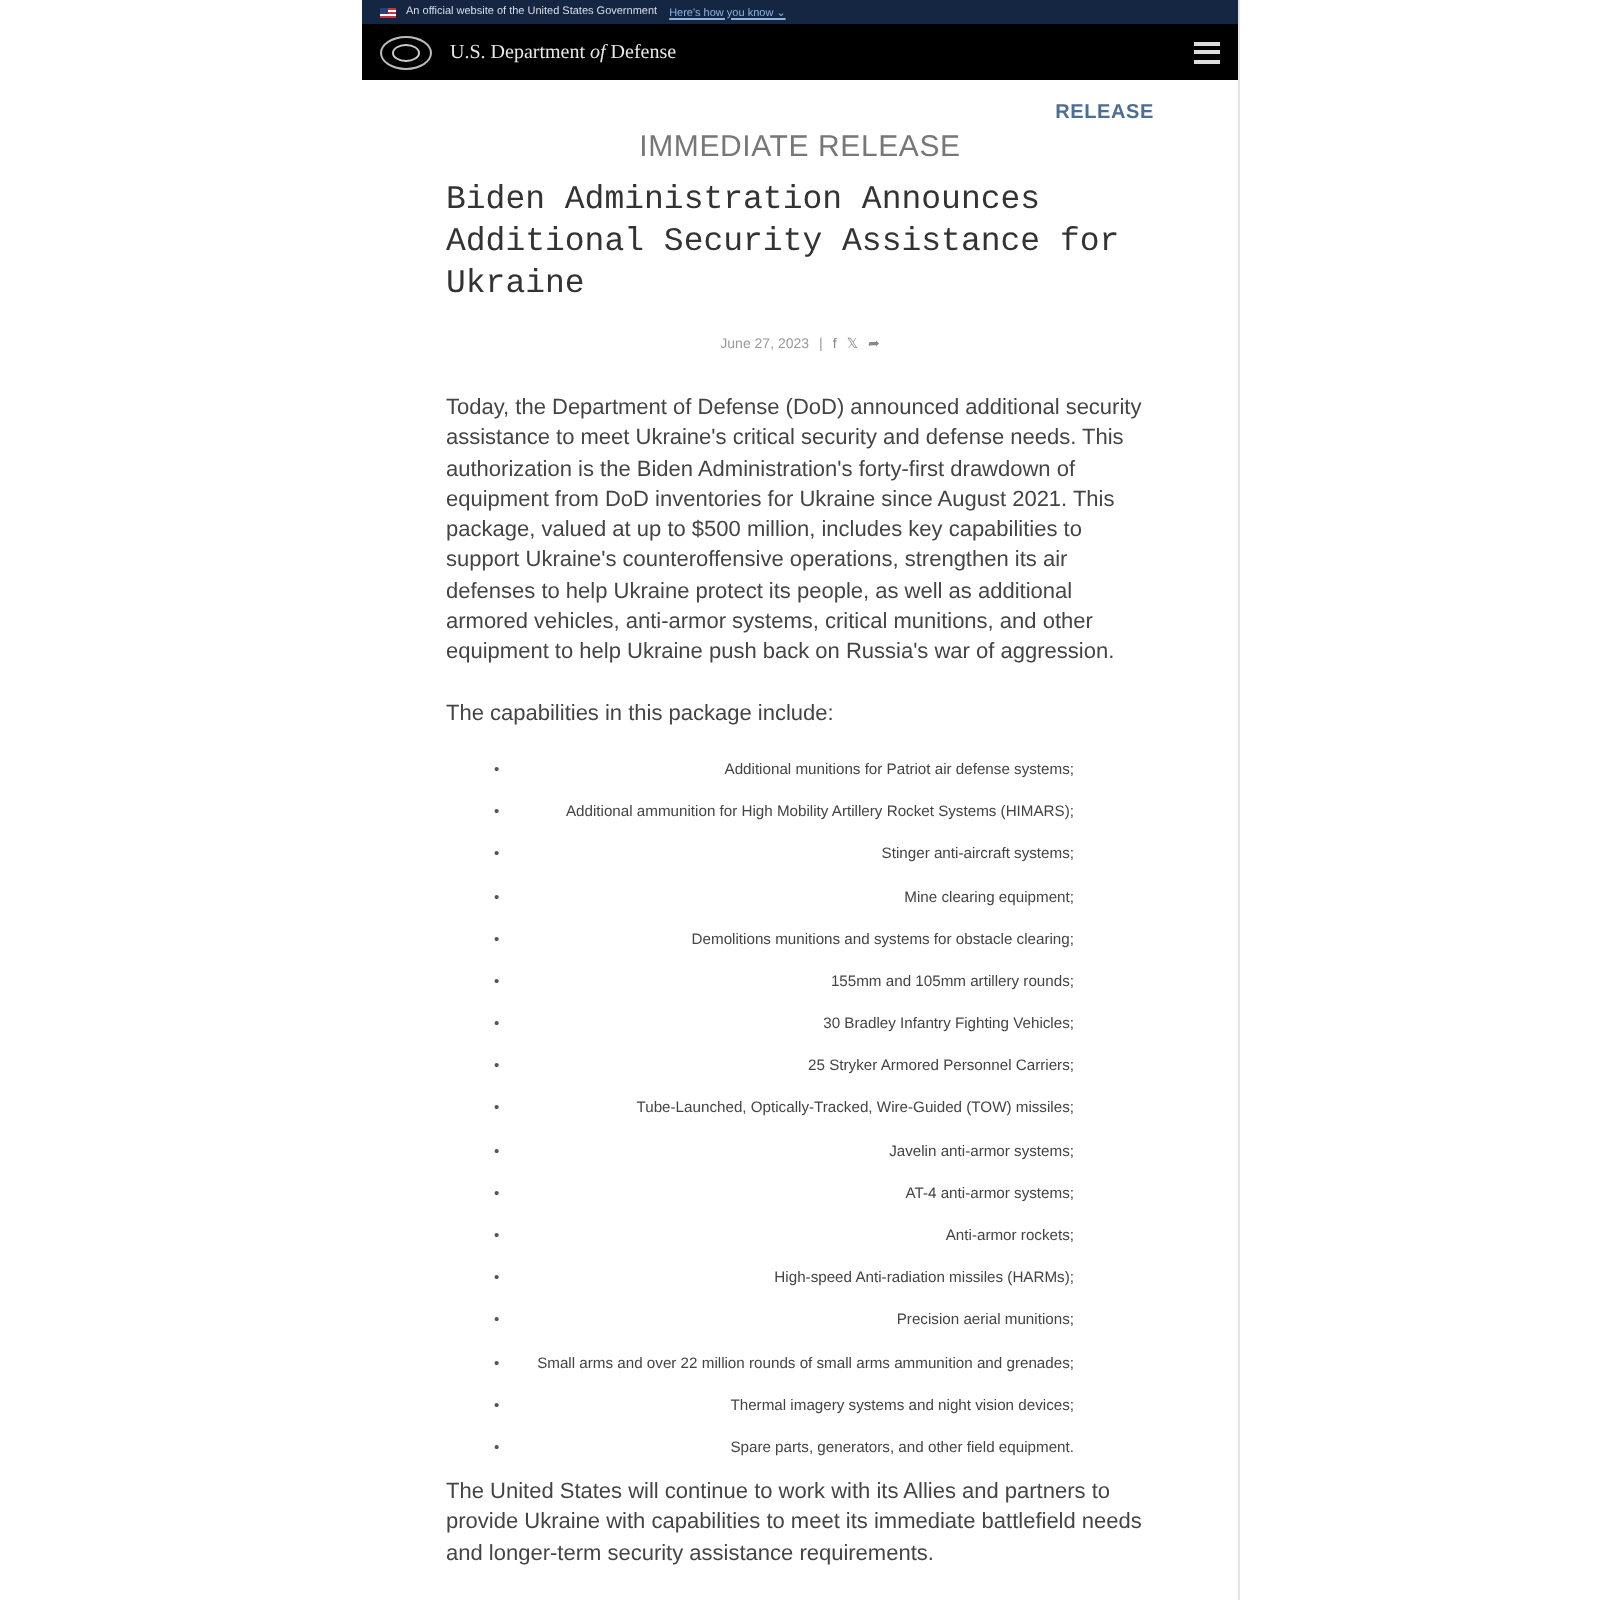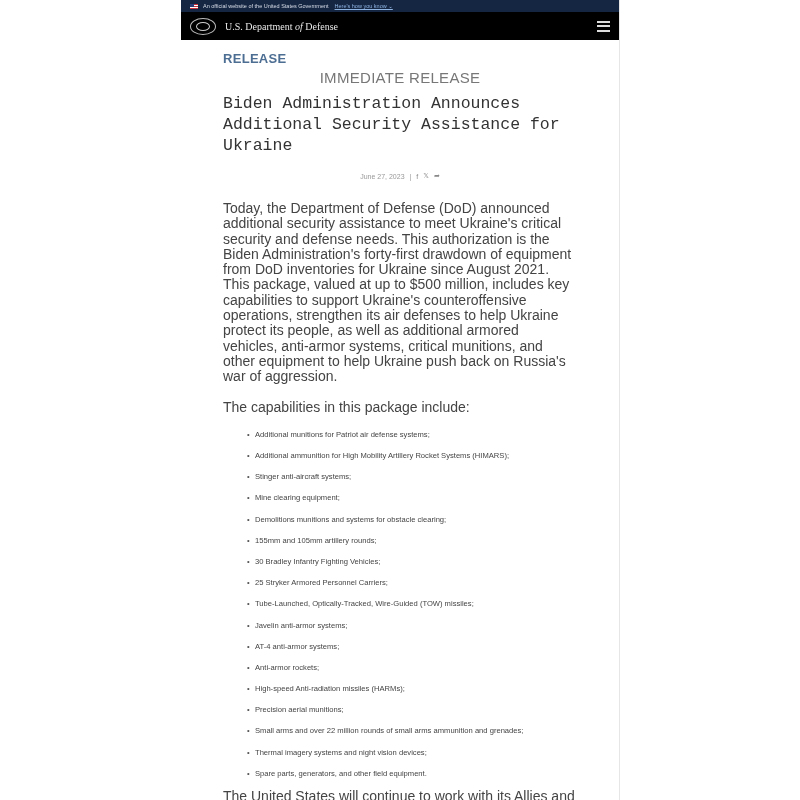--- a/index.html
+++ b/index.html
@@ -10,29 +10,29 @@
   .flag::before { content: ""; position: absolute; left: 0; top: 0; width: 4px; height: 3px; background: #2a3f7a; }
   .gov-link { margin-left: 6px; color: #8fb3e0; text-decoration: underline; }
   .navbar { height: 28px; background: #000000; display: flex; align-items: center; padding: 0 9px; }
   .seal { width: 26px; height: 17px; border: 1.5px solid #bbb; border-radius: 50%; display: flex; align-items: center; justify-content: center; box-sizing: border-box; }
   .seal-inner { width: 12px; height: 7px; border: 1px solid #ccc; border-radius: 50%; }
   .site-title { color: #e8e8e8; font-family: "Liberation Serif", serif; font-size: 10px; margin-left: 9px; }
   .site-title em { font-style: italic; }
   .hamburger { margin-left: auto; width: 13px; display: flex; flex-direction: column; gap: 2.5px; cursor: pointer; }
   .hamburger span { display: block; height: 2px; background: #ddd; }
   .content { padding: 0 42px; }
-  .kicker { text-align: left; font-size: 13px; font-weight: bold; color: #4d6e93; margin-top: 11px; letter-spacing: 0.3px; }
+  .kicker { text-align: right; font-size: 10px; font-weight: bold; color: #4d6e93; margin-top: 11px; letter-spacing: 0.3px; }
   .subkicker { text-align: center; font-size: 15px; color: #777; margin-top: 3px; letter-spacing: 0.3px; }
   .title { text-align: left; font-family: Liberation Mono, monospace; font-size: 16.5px; line-height: 21px; color: #333; margin-top: 7px; }
   .meta { text-align: center; font-size: 7px; color: #999; margin-top: 16px; display: flex; justify-content: center; align-items: center; gap: 5px; }
   .meta .icon { font-size: 7px; color: #888; cursor: pointer; }
-  p { font-size: 14px; line-height: 15.3px; color: #444; margin: 0; }
+  p { font-size: 11px; line-height: 15.3px; color: #444; margin: 0; }
   .lede { margin-top: 21px; }
   .intro { margin-top: 15px; }
-  ul { list-style: none; margin: 14px 0 0 0; padding: 0 0 0 24px; width: 290px; }
+  ul { list-style: none; margin: 14px 0 0 0; padding: 0 0 0 24px; width: 290px; text-align: right; }
   li { font-size: 7.6px; line-height: 12px; color: #444; position: relative; padding-left: 8px; margin-bottom: 9.2px; }
   li::before { content: "\2022"; position: absolute; left: 0; top: 0; color: #555; }
   .closing { margin-top: 9px; }
 </style>
 </head>
 <body>
 
 <div class="page">
   <div class="gov-banner">
     <span class="flag"></span>

